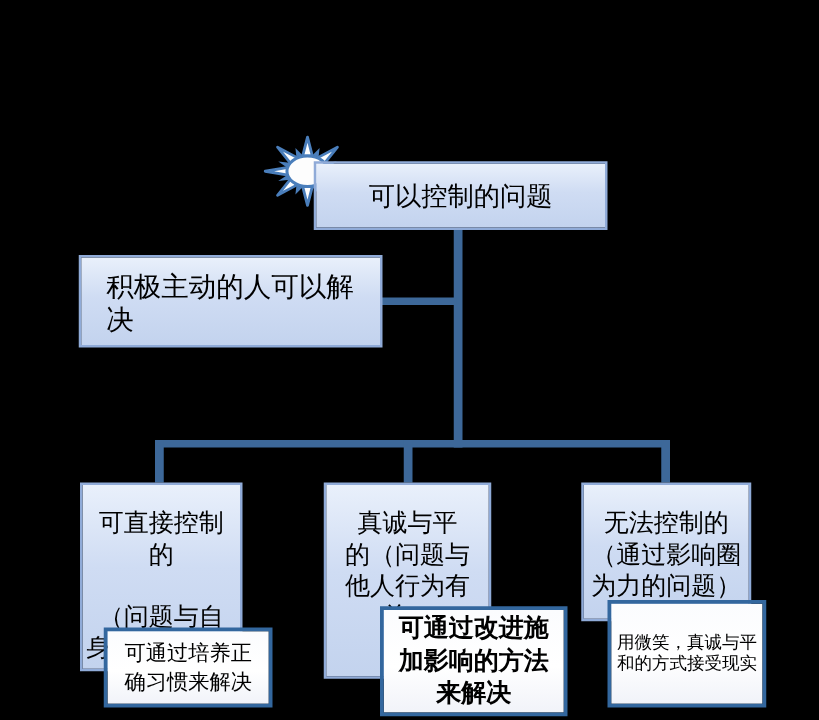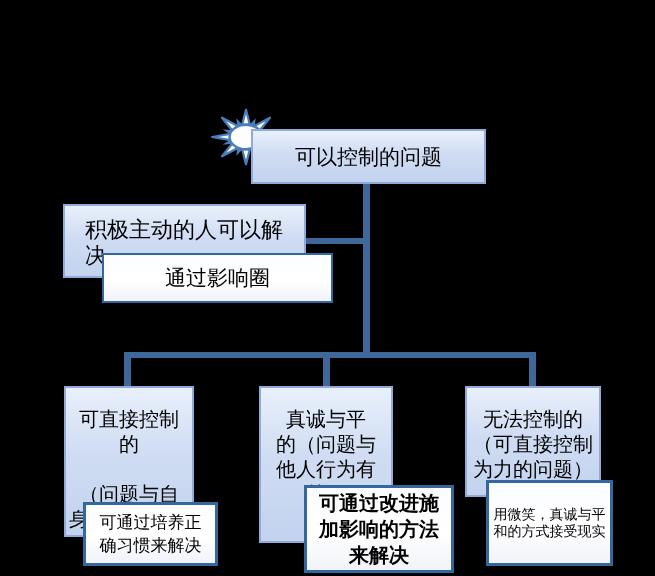--- a/index.html
+++ b/index.html
@@ -84,33 +84,32 @@
       <polygon points="50.3,52.9 44.2,46.6 49.4,44.9" fill="#4a7ebb"></polygon>
       <polygon points="65.5,53.5 48.8,44.6 54.6,40.0" fill="#ffffff" stroke="#4a7ebb" stroke-width="2.4" stroke-linejoin="round"></polygon>
       <polygon points="64.9,41.2 55.3,40.3 57.5,36.3" fill="#4a7ebb"></polygon>
       <ellipse cx="40" cy="33" rx="17.5" ry="13" fill="#fdfdfd" stroke="#4a7ebb" stroke-width="2.6"></ellipse>
     </svg>
 
   <div class="node node-root">可以控制的问题</div>
 
   <div class="node node-secondary">积极主动的人可以解决</div>
 
-  <div class="callout callout-secondary">通过影响圈</div>
 
   <div class="node branch branch-1">可直接控制
 的
 
 （问题与自
 身行为有关）</div>
   <div class="node branch branch-2">真诚与平
 的（问题与
 他人行为有
 关）</div>
   <div class="node branch branch-3">无法控制的
-（可直接控制
+（通过影响圈
 为力的问题）</div>
 
   <div class="callout callout-1">可通过培养正
 确习惯来解决</div>
   <div class="callout callout-2">可通过改进施
 加影响的方法
 来解决</div>
   <div class="callout callout-3">用微笑，真诚与平
 和的方式接受现实</div>
 

